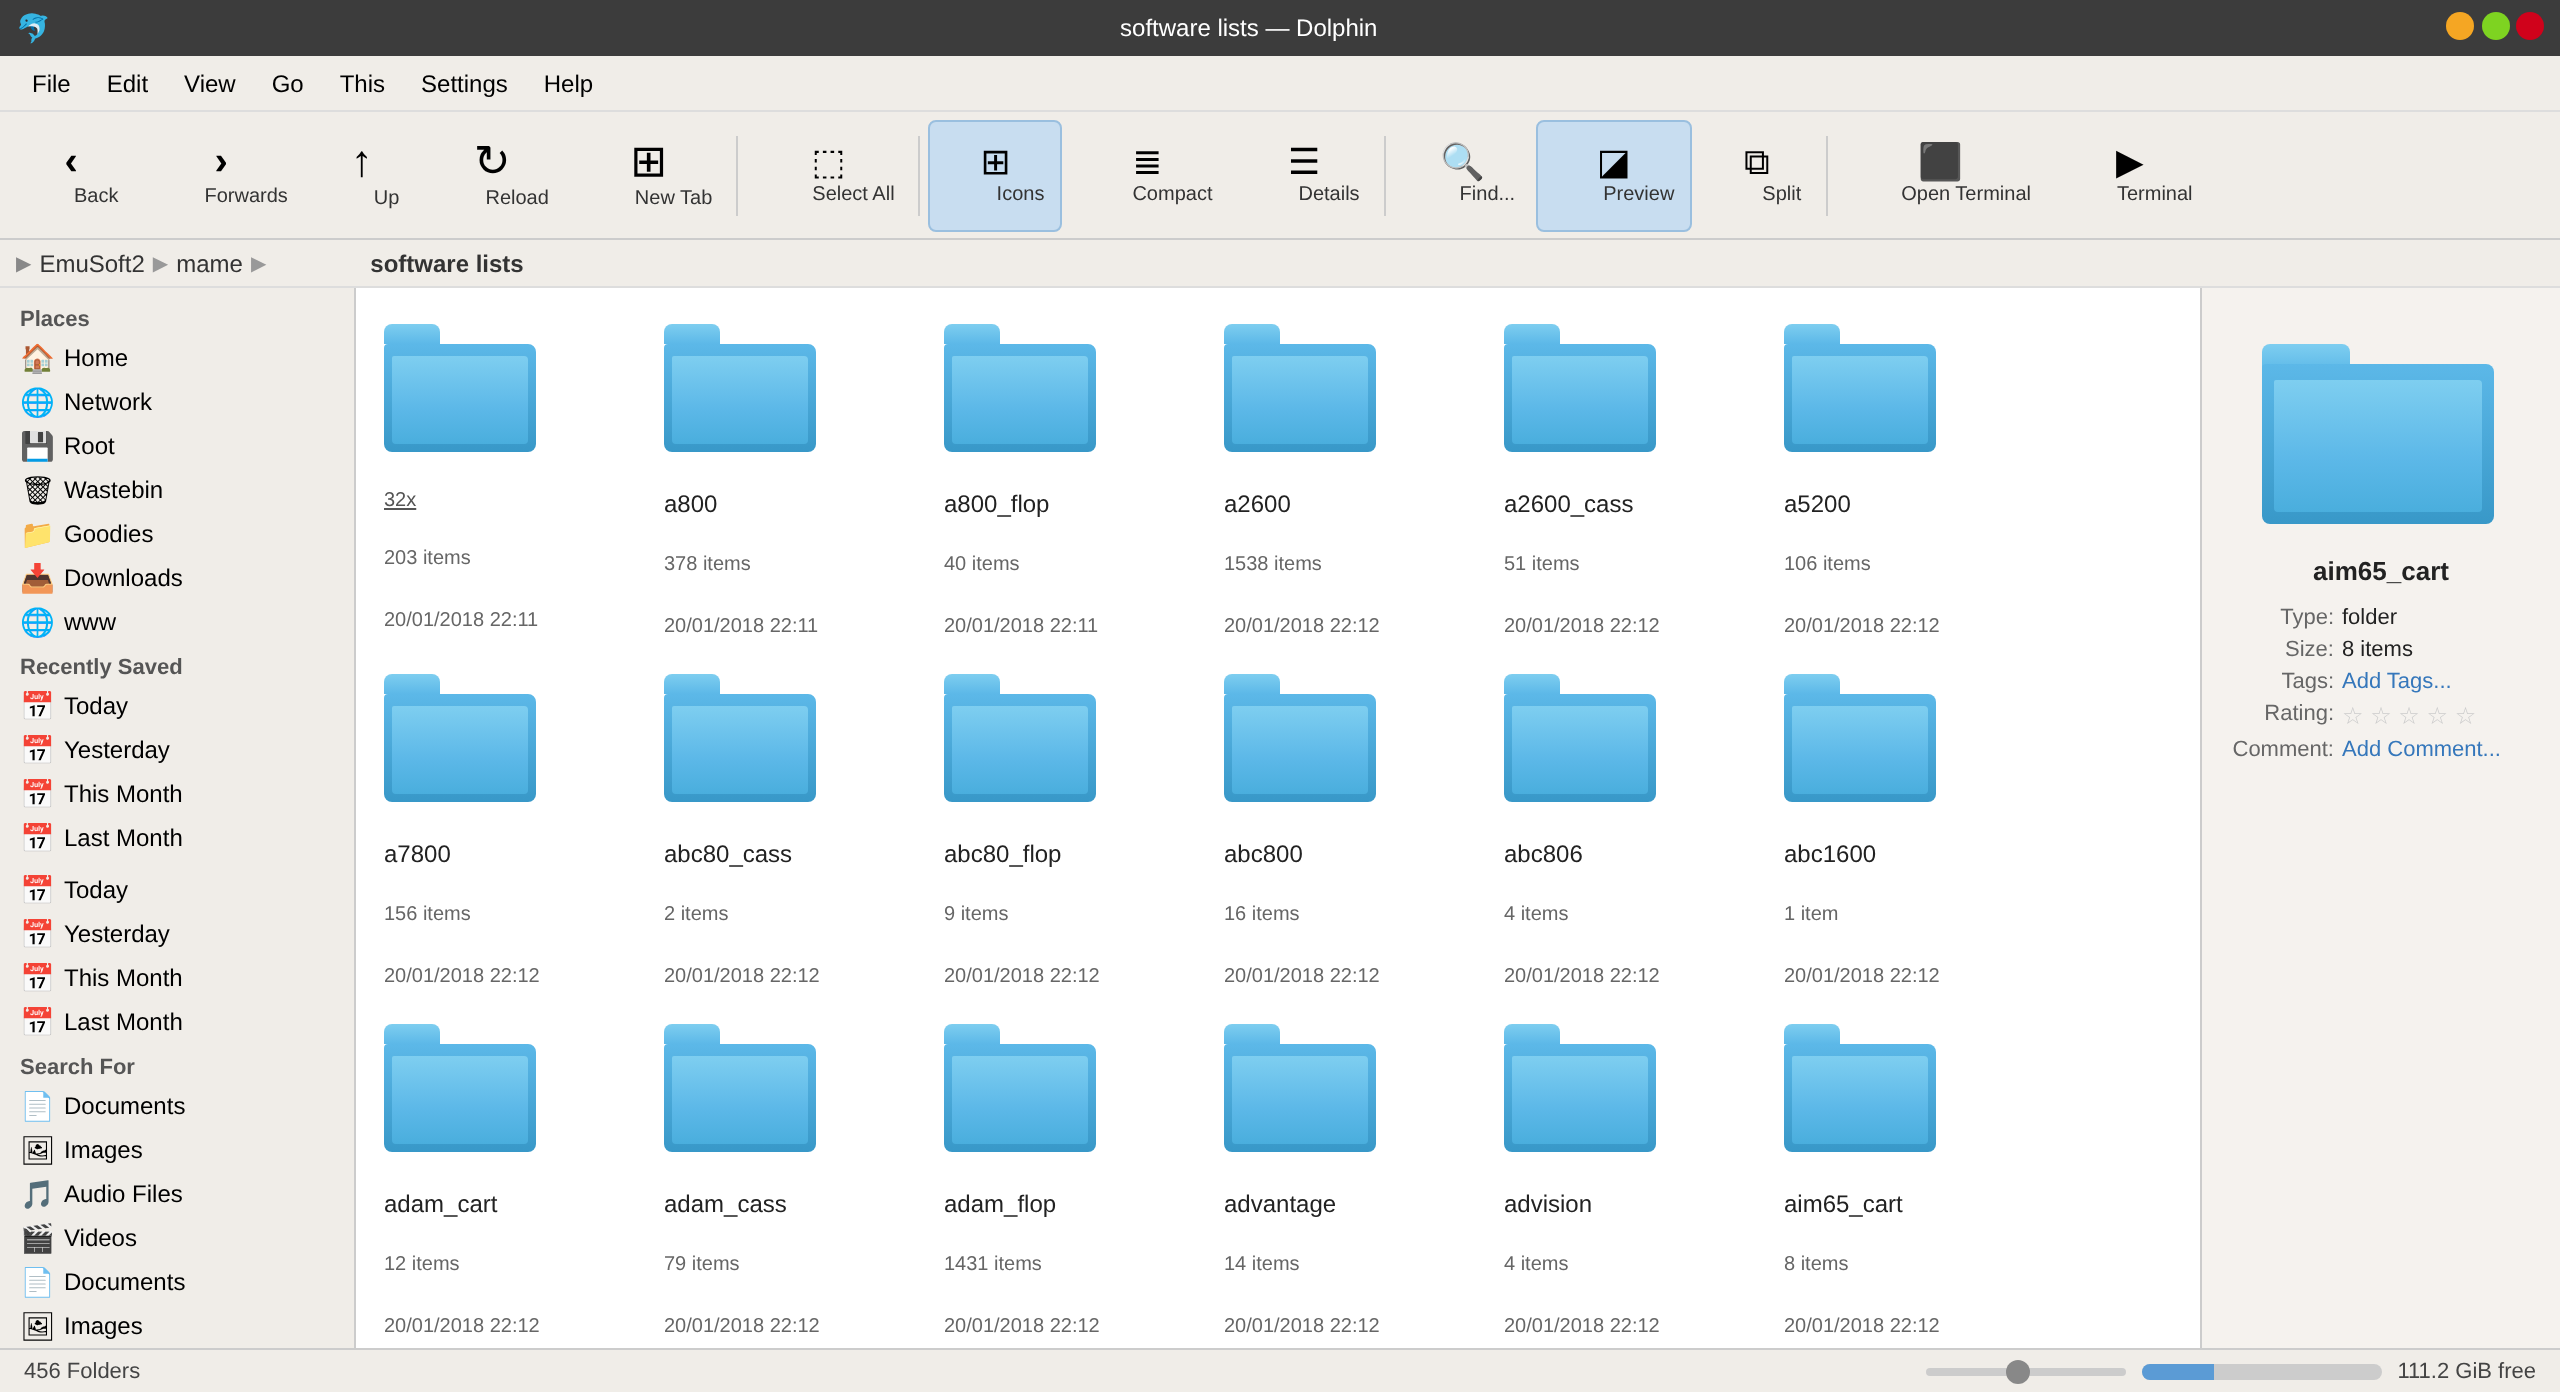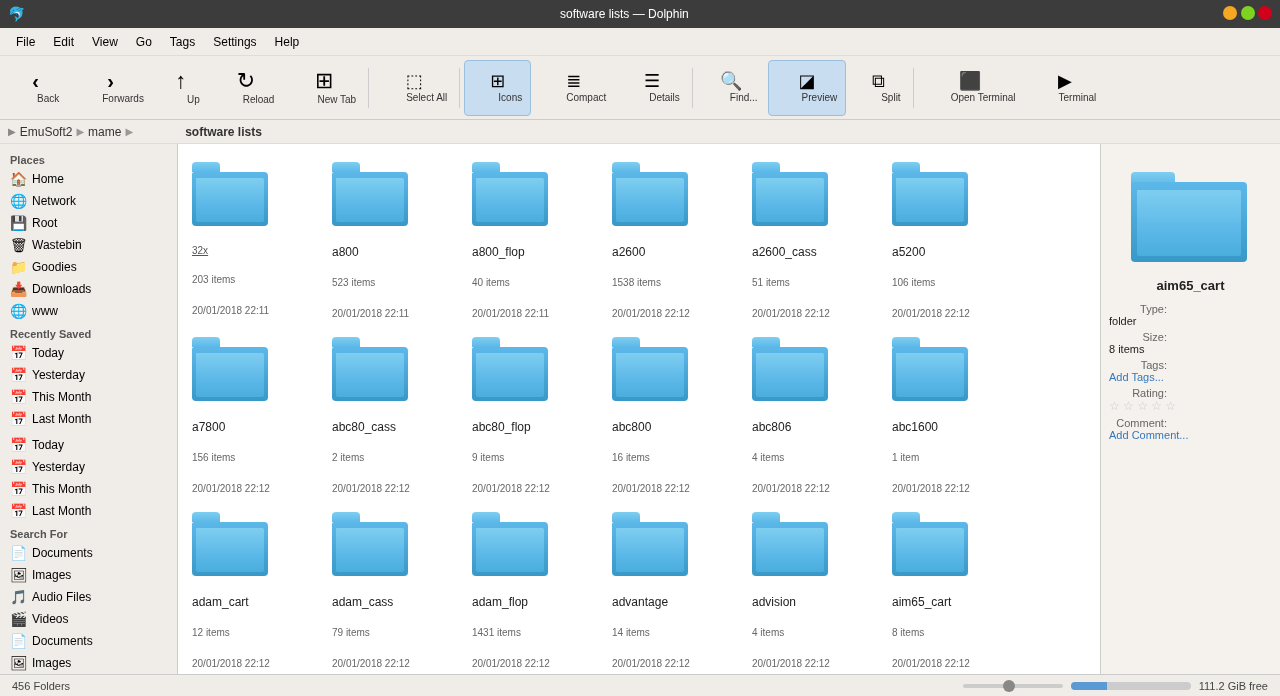--- a/index.html
+++ b/index.html
@@ -235,21 +235,21 @@
       left: 6px;
     }
     .info-name {
       font-size: 13px;
       font-weight: bold;
       text-align: center;
       margin: 6px 0 10px 0;
       color: #222;
     }
     .info-table { width: 100%; font-size: 11px; }
-    .info-row { display: flex; margin-bottom: 4px; flex-direction: column; }
+    .info-row { display: flex; margin-bottom: 4px; }
     .info-label { color: #666; width: 62px; flex-shrink: 0; text-align: right; padding-right: 4px; }
     .info-value { color: #222; flex: 1; }
     .info-link { color: #3577bb; cursor: pointer; text-decoration: none; }
     .star { color: #ccc; font-size: 12px; }
 
     
     #statusbar {
       height: 22px;
       background: #f0ede8;
       border-top: 1px solid #ccc;
@@ -302,21 +302,21 @@
     <button class="win-btn maximize"></button>
     <button class="win-btn close"></button>
   </div>
 </div>
 
 <div id="menubar">
   <span class="menu-item">File</span>
   <span class="menu-item">Edit</span>
   <span class="menu-item">View</span>
   <span class="menu-item">Go</span>
-  <span class="menu-item">Tags</span>
+  <span class="menu-item">This</span>
   <span class="menu-item">Settings</span>
   <span class="menu-item">Help</span>
 </div>
 
 <div id="toolbar">
   <button class="toolbar-btn">
     <span class="tb-icon" style="font-size:20px;font-weight:bold;">‹</span>
     <span class="tb-label">Back</span>
   </button>
   <button class="toolbar-btn">
@@ -496,21 +496,21 @@
         <div class="folder-meta">20/01/2018 22:11</div>
       </div>
       <div class="folder-item">
         <div class="folder-icon">
       <div class="folder-tab"></div>
       <div class="folder-body">
         <div class="folder-inner"></div>
       </div>
     </div>
         <div class="folder-name">a800</div>
-        <div class="folder-meta">523 items</div>
+        <div class="folder-meta">378 items</div>
         <div class="folder-meta">20/01/2018 22:11</div>
       </div>
       <div class="folder-item">
         <div class="folder-icon">
       <div class="folder-tab"></div>
       <div class="folder-body">
         <div class="folder-inner"></div>
       </div>
     </div>
         <div class="folder-name">a800_flop</div>

